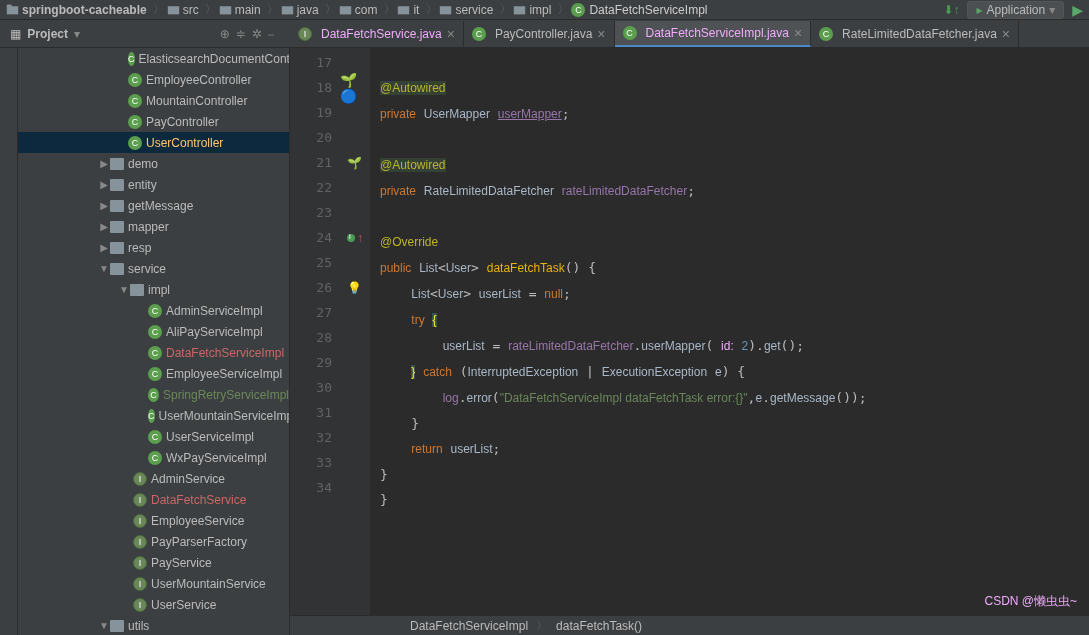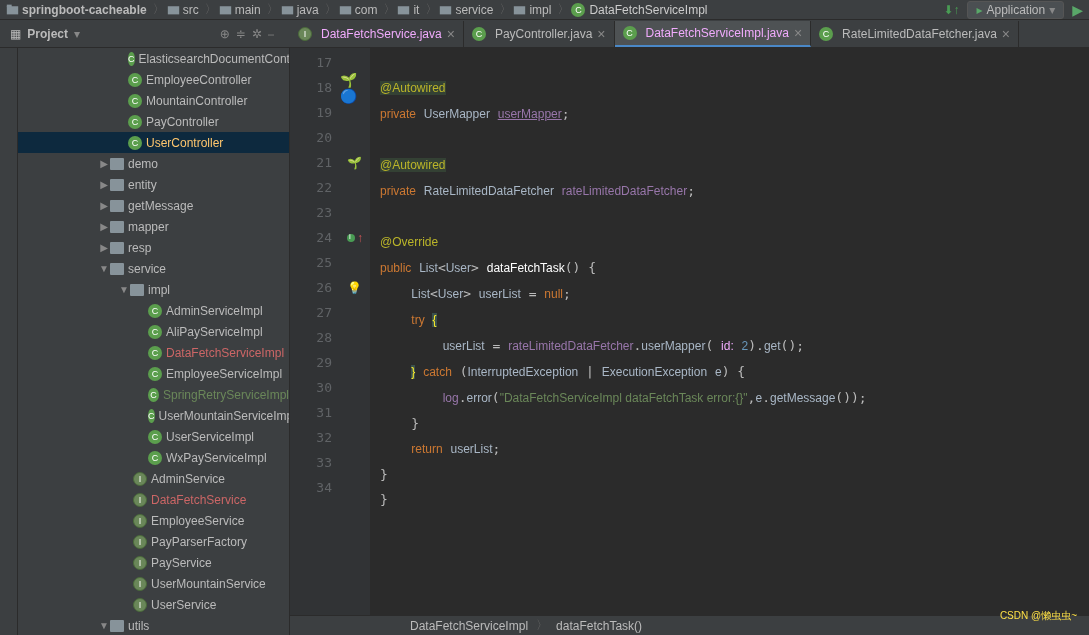--- a/index.html
+++ b/index.html
@@ -36,29 +36,29 @@
 .tab.err .tname{color:#f0abfc}
 .tab-close{color:#888;font-size:14px;cursor:pointer}
 .code{flex:1;display:flex;overflow:hidden}
 .gut{width:50px;background:#313335;text-align:right;padding:2px 8px 0 0;color:#606366;font-family:Consolas,monospace;font-size:13px;line-height:25px}
 .gicon{width:30px;background:#313335;padding-top:2px}
 .gicon div{height:25px;display:flex;align-items:center;justify-content:center}
 .lines{flex:1;padding:2px 0 0 10px;font-family:Consolas,monospace;font-size:13px;line-height:25px;white-space:pre;position:relative}
 .kw{color:#cc7832}
 .ann{color:#bbb529;background:#344134}
 .str{color:#6a8759}
-.fn{color:#ffffff}
+.fn{color:#eab308}
 .num{color:#6897bb}
 .fld{color:#9876aa}
 .par{color:#f0abfc}
 .typ{color:#a9b7c6}
 .hl-br{background:#3b514d;color:#ffef28}
 .crumb-bar{height:20px;background:#3c3f41;border-top:1px solid #2b2b2b;display:flex;align-items:center;padding-left:120px;color:#bbb;gap:8px}
 .crumb-bar .sep2{color:#666}
-.water{position:absolute;bottom:12px;right:12px;color:#fde047;font-size:10px}
+.water{position:absolute;bottom:25px;right:12px;color:#f0abfc;font-size:12px}
 .bulb{color:#f0a732;font-size:12px}
 .gmark{width:8px;height:8px;border-radius:50%;background:#499c54;position:relative}
 .gmark::after{content:"i";position:absolute;color:#fff;font-size:8px;left:2px;top:-2px}
 .curline{position:absolute;left:0;right:0;height:25px;background:#323232;z-index:-1}
 svg.fico{width:13px;height:13px}
 </style>
 </head>
 <body>
 
 <div class="nav">

